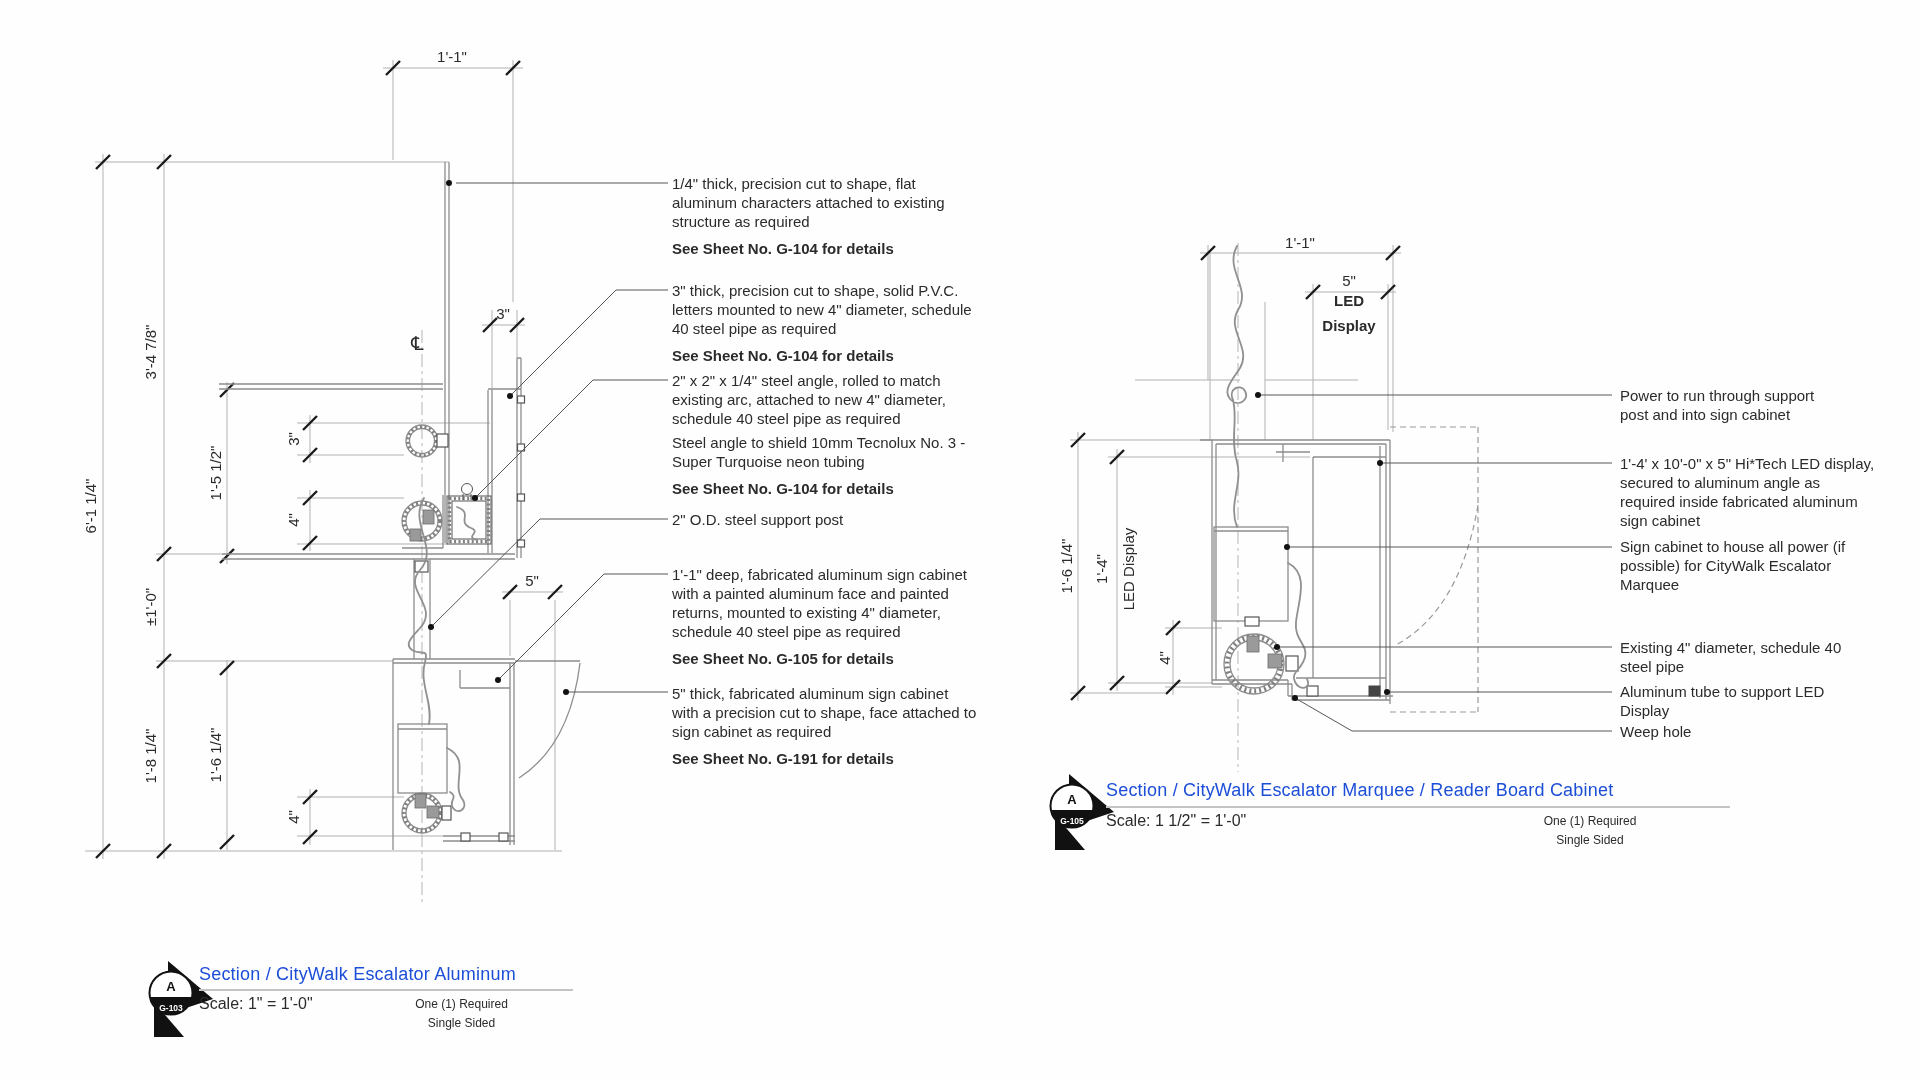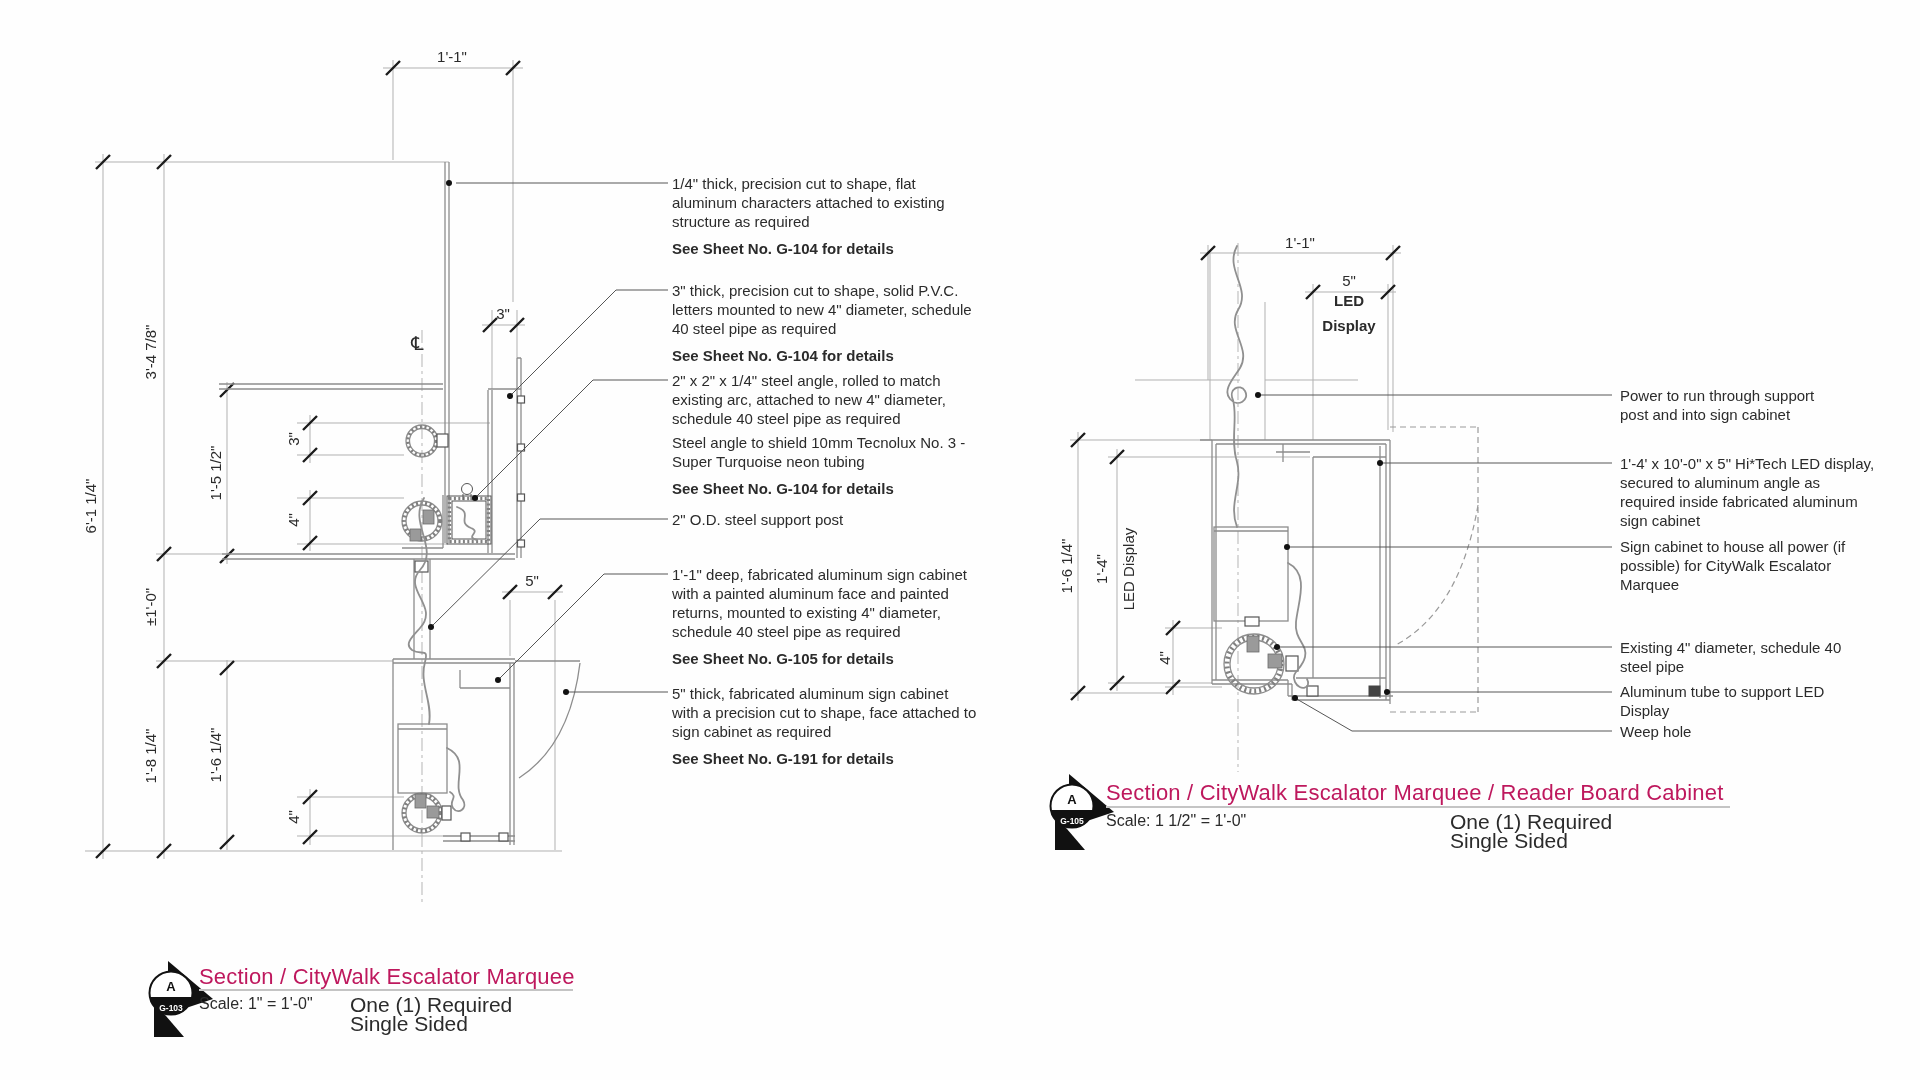--- a/index.html
+++ b/index.html
@@ -9,24 +9,24 @@
   .lbl{position:absolute;color:#2b2b2b;}
   .dim{font-size:15px;white-space:pre;transform:translate(-50%,-50%);}
   .dim.rot{transform:translate(-50%,-50%) rotate(-90deg);}
   .dim.two{white-space:pre-line;text-align:center;line-height:25px;font-weight:bold;}
   .clsym{font-family:"DejaVu Sans",sans-serif;font-size:19px;}
   .callout{font-size:15px;line-height:19px;width:345px;color:#2b2b2b;}
   .callout.rt{width:315px;}
   .callout .body,.callout .body2,.callout .note{white-space:pre-line;}
   .callout .body2{margin-top:5px;}
   .callout .note{font-weight:700;margin-top:8px;}
-  .vtitle{font-size:22px;color:#be185d;white-space:nowrap;letter-spacing:.2px;}
+  .vtitle{font-size:18px;color:#1d4ed8;white-space:nowrap;letter-spacing:.2px;}
   .vrule{position:absolute;height:2px;background:#c4c4c4;}
   .vscale{font-size:16px;white-space:nowrap;color:#2b2b2b;}
-  .vreq{font-size:21px;text-align:left;white-space:pre-line;line-height:19px;color:#2b2b2b;}
+  .vreq{font-size:12px;text-align:center;white-space:pre-line;line-height:19px;color:#2b2b2b;}
   
   .thin{stroke:#b1b1b1;stroke-width:1;fill:none;}
   .med{stroke:#8d8d8d;stroke-width:1.3;fill:none;}
   .dk{stroke:#555;stroke-width:1;fill:none;}
   .tick{stroke:#1c1c1c;stroke-width:2.4;fill:none;}
   .leader{stroke:#565656;stroke-width:1;fill:none;}
   .ldot{fill:#121212;}
   .wire{stroke:#909090;stroke-width:1.8;fill:none;stroke-linecap:round;}
   .cl{stroke:#b5b5b5;stroke-width:1;stroke-dasharray:13 4 3 4;fill:none;}
   .dash{stroke:#9a9a9a;stroke-width:1.2;stroke-dasharray:6 4;fill:none;}
@@ -239,21 +239,21 @@
 steel pipe</div>
 </div>
 <div class="lbl callout rt" style="left:1620px;top:682px">
   <div class="body">Aluminum tube to support LED
 Display</div>
 </div>
 <div class="lbl callout rt" style="left:1620px;top:722px">
   <div class="body">Weep hole</div>
 </div>
 
-<div class="lbl vtitle" style="left:199px;top:964px">Section / CityWalk Escalator Marquee</div>
+<div class="lbl vtitle" style="left:199px;top:964px">Section / CityWalk Escalator Aluminum</div>
 <div class="vrule" style="left:199px;top:989px;width:374px"></div>
 <div class="lbl vscale" style="left:199px;top:995px">Scale: 1" = 1'-0"</div>
 <div class="lbl vreq" style="left:350px;top:995px;width:223px">One (1) Required
 Single Sided</div>
 
 <div class="lbl vtitle" style="left:1106px;top:780px">Section / CityWalk Escalator Marquee / Reader Board Cabinet</div>
 <div class="vrule" style="left:1106px;top:806px;width:624px"></div>
 <div class="lbl vscale" style="left:1106px;top:812px">Scale: 1  1/2" = 1'-0"</div>
 <div class="lbl vreq" style="left:1450px;top:812px;width:280px">One (1) Required
 Single Sided</div>

